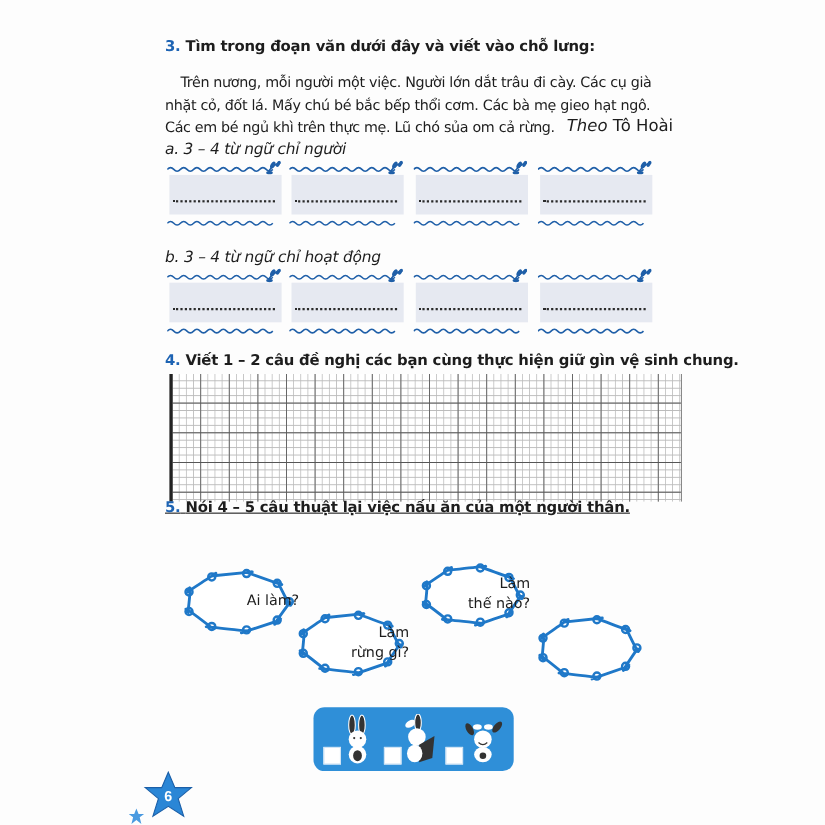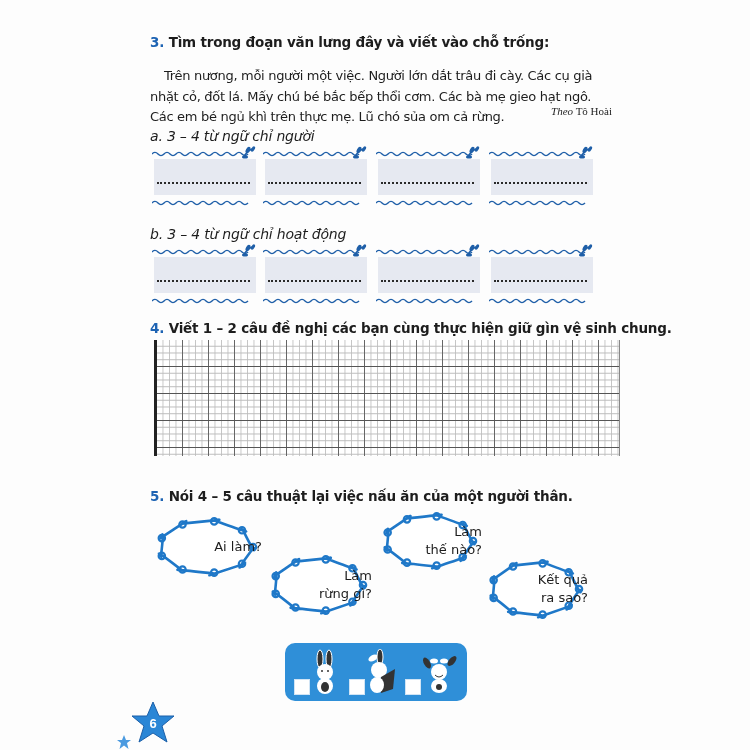--- a/index.html
+++ b/index.html
@@ -2,21 +2,21 @@
 <html><head>
 <meta charset="utf-8">
 <style>
   html, body { margin:0; padding:0; }
   body { width:750px; height:750px; background:#fdfdfd; position:relative; overflow:hidden;
          font-family:"DejaVu Sans", "Liberation Sans", sans-serif; color:#1d1d1d; }
   .abs { position:absolute; }
   .qtitle { font-weight:bold; font-size:13.5px; letter-spacing:-0.2px; white-space:nowrap; }
   .qnum { color:#1d63b3; }
   .para { left:150px; top:66px; width:468px; font-size:13px; line-height:20.5px; text-indent:14px; letter-spacing:-0.3px; }
-  .credit { right:138px; top:105px; font-size:11px;font-family:Liberation Serif, serif; }
+  .credit { right:138px; top:105px; font-size:15px; }
   .credit i { font-style:italic; }
   .sub { font-style:italic; font-size:14px; letter-spacing:-0.2px; }
   .slot { position:absolute; width:106px; height:64px; }
   .slot .fill { position:absolute; left:2px; right:2px; top:13px; height:36px; background:#e6e9f1; }
   .slot .dots { position:absolute; left:5px; right:8px; top:36px; border-top:2px dotted #2a2a2a; }
   .slot svg { position:absolute; left:0; }
   .grid { left:154px; top:340px; width:462px; height:116px; border-left:3px solid #222;
           background-color:#fff;
           background-image:
             linear-gradient(#555 1px, transparent 1px),
@@ -31,21 +31,21 @@
   .rabbitbar { left:285px; top:643px; width:182px; height:58px; background:#2f8fd8; border-radius:10px; }
   .cb { position:absolute; width:14px; height:14px; background:#fff; border:1px solid #d0e4f5; top:36px; }
   .rab { position:absolute; top:6px; width:36px; height:46px; }
   .pagestar { left:130px; top:700px; width:46px; height:44px; }
 </style>
 </head>
 <body>
 
 <div class="abs qtitle" style="left:150px;top:34px;">
   <span class="qnum">3.</span>
-  <span>Tìm trong đoạn văn lưng đây và viết vào chỗ trống:</span>
+  <span>Tìm trong đoạn văn dưới đây và viết vào chỗ lưng:</span>
 </div>
 <div class="abs para">Trên nương, mỗi người một việc. Người lớn dắt trâu đi cày. Các cụ già nhặt cỏ, đốt lá. Mấy chú bé bắc bếp thổi cơm. Các bà mẹ gieo hạt ngô. Các em bé ngủ khì trên thực mẹ. Lũ chó sủa om cả rừng.</div>
 <div class="abs credit">
   <i>Theo</i>
   <span>Tô Hoài</span>
 </div>
 
 <div class="abs sub" style="left:150px;top:128px;">a. 3 – 4 từ ngữ chỉ người</div>
 <div id="rowA">
     <div class="slot" style="left: 152px; top: 146px;">
@@ -165,26 +165,26 @@
       </svg>
     </div>
   </div>
 
 <div class="abs qtitle" style="left:150px;top:320px;">
   <span class="qnum">4.</span>
   <span>Viết 1 – 2 câu đề nghị các bạn cùng thực hiện giữ gìn vệ sinh chung.</span>
 </div>
 <div class="abs grid"></div>
 
-<div class="abs qtitle" style="left:150px;top:488px;">
+<div class="abs qtitle" style="left:150px;top:453px;text-decoration:underline;">
   <span class="qnum">5.</span>
   <span>Nói 4 – 5 câu thuật lại việc nấu ăn của một người thân.</span>
 </div>
 
-<div class="cloud" style="left:150px;top:512px;width:112px;height:70px;text-decoration:underline;">
+<div class="cloud" style="left:160px;top:512px;width:112px;height:70px;text-decoration:underline;">
   <svg class="cloudsvg" width="112" height="70">
       <path d="M104 35 Q83 63.578838324886476 92.77013326971095 52.35526546153656 Q46.62299840598576 67.49865584940287 64.33511252801266 61.58980933132962 Q14.633600071575195 56.211991119655806 32.000000000000014 58.382685902179844 Q2 35.00000000000001 10.894754202276403 44.23454386979306 Q14.633600071575188 13.788008880344204 10.894754202276395 25.765456130206946 Q46.62299840598571 2.5013441505971414 31.99999999999998 11.617314097820163 Q82.99999999999997 6.421161675113513 64.33511252801264 8.410190668670381 Q106.74340152243903 23.71333527025291 92.77013326971093 17.64473453846343 Q106.74340152243906 46.286664729747045 104 34.99999999999999" fill="#fff" stroke="#1f78c8" stroke-width="2.6"></path>
       <circle cx="103" cy="35" r="3.2" fill="none" stroke="#1f78c8" stroke-width="2.2"></circle>
       <circle cx="92.00408882659197" cy="51.712477851850025" r="3.2" fill="none" stroke="#1f78c8" stroke-width="2.2"></circle>
       <circle cx="64.16146435034572" cy="60.60500157831741" r="3.2" fill="none" stroke="#1f78c8" stroke-width="2.2"></circle>
       <circle cx="32.500000000000014" cy="57.51666049839541" r="3.2" fill="none" stroke="#1f78c8" stroke-width="2.2"></circle>
       <circle cx="11.834446823062308" cy="43.89252372646739" r="3.2" fill="none" stroke="#1f78c8" stroke-width="2.2"></circle>
       <circle cx="11.8344468230623" cy="26.107476273532615" r="3.2" fill="none" stroke="#1f78c8" stroke-width="2.2"></circle>
       <circle cx="32.49999999999998" cy="12.483339501604604" r="3.2" fill="none" stroke="#1f78c8" stroke-width="2.2"></circle>
       <circle cx="64.16146435034571" cy="9.394998421682587" r="3.2" fill="none" stroke="#1f78c8" stroke-width="2.2"></circle>
@@ -228,21 +228,20 @@
       <circle cx="97" cy="35" r="3.2" fill="none" stroke="#1f78c8" stroke-width="2.2"></circle>
       <circle cx="86.70595549723504" cy="51.712477851850025" r="3.2" fill="none" stroke="#1f78c8" stroke-width="2.2"></circle>
       <circle cx="60.64051981734494" cy="60.60500157831741" r="3.2" fill="none" stroke="#1f78c8" stroke-width="2.2"></circle>
       <circle cx="31.00000000000001" cy="57.51666049839541" r="3.2" fill="none" stroke="#1f78c8" stroke-width="2.2"></circle>
       <circle cx="11.653524685420031" cy="43.89252372646739" r="3.2" fill="none" stroke="#1f78c8" stroke-width="2.2"></circle>
       <circle cx="11.653524685420031" cy="26.107476273532615" r="3.2" fill="none" stroke="#1f78c8" stroke-width="2.2"></circle>
       <circle cx="30.99999999999998" cy="12.483339501604604" r="3.2" fill="none" stroke="#1f78c8" stroke-width="2.2"></circle>
       <circle cx="60.64051981734492" cy="9.394998421682587" r="3.2" fill="none" stroke="#1f78c8" stroke-width="2.2"></circle>
       <circle cx="86.70595549723502" cy="18.28752214814997" r="3.2" fill="none" stroke="#1f78c8" stroke-width="2.2"></circle>
     </svg>
-  <div class="txt"><span>Kết quả</span><br><span>ra sao?</span></div>
 </div>
 
 <div class="abs rabbitbar">
   <div class="cb" style="left:9px;"></div>
   <svg class="rab" style="left:22px;" viewBox="0 0 36 46">
     <ellipse cx="13" cy="10" rx="3" ry="9" fill="#333" stroke="#fff" stroke-width="1"></ellipse>
     <ellipse cx="22" cy="10" rx="3" ry="9" fill="#333" stroke="#fff" stroke-width="1"></ellipse>
     <circle cx="18" cy="23" r="8" fill="#fff"></circle>
     <ellipse cx="18" cy="37" rx="8" ry="8" fill="#fff"></ellipse>
     <ellipse cx="18" cy="38" rx="4" ry="5" fill="#333"></ellipse>

